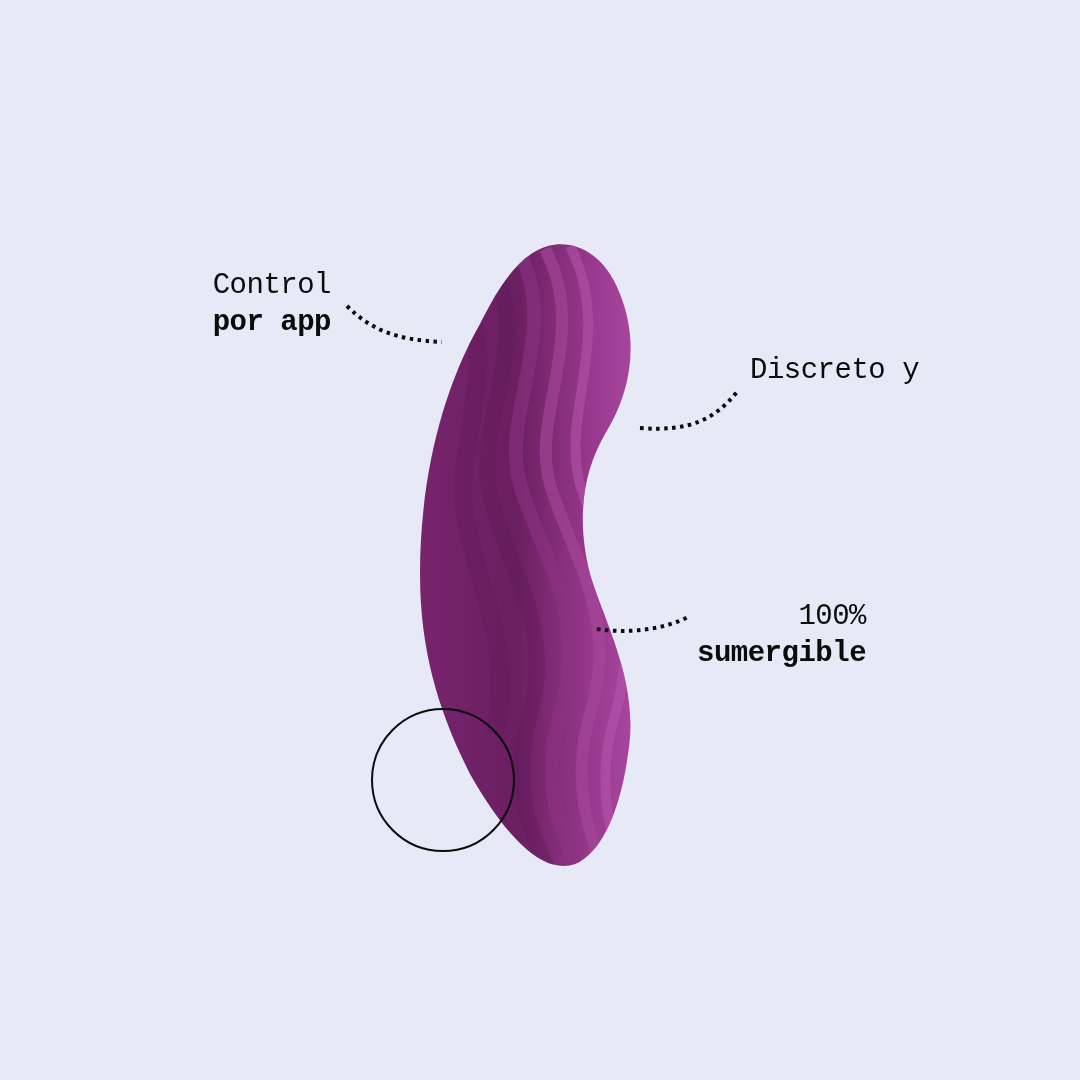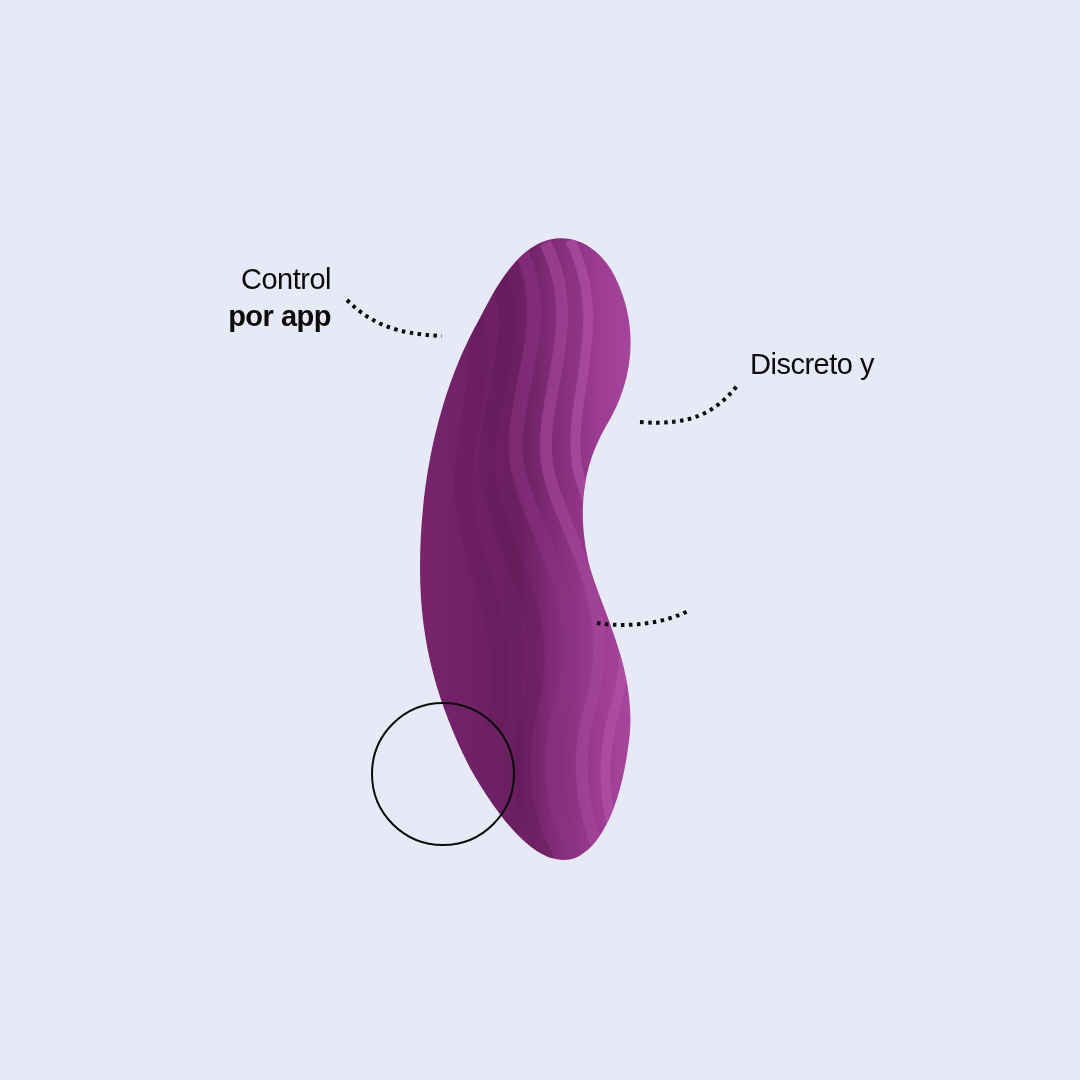--- a/index.html
+++ b/index.html
@@ -4,21 +4,21 @@
   <style>
     html, body { margin: 0; padding: 0; }
     body {
       width: 1080px; height: 1080px;
       background: #e7e9f6;
       position: relative;
       overflow: hidden;
       font-family: "Liberation Sans", "DejaVu Sans", sans-serif;
       color: #0c0c0c;
     }
-    .stage { position: absolute; left: 0; top: 8px; width: 1080px; height: 944px; }
+    .stage { position: absolute; left: 0; top: 14px; width: 1080px; height: 944px; font-family: Liberation Mono, monospace; }
     .label {
       position: absolute;
       font-size: 29px;
       line-height: 37px;
       letter-spacing: -0.5px;
       white-space: nowrap;
     }
     .label .light { font-weight: 400; display: block; }
     .label .bold { font-weight: 700; display: block; }
     .label.right { text-align: right; }
@@ -64,16 +64,18 @@
   <div class="label right" style="right:749px; top:253px;">
     <span class="light">Control</span>
     <span class="bold">por app</span>
   </div>
 
   <div class="label left" style="left:750px; top:338px;">
     <span class="light">Discreto y</span>
   </div>
 
   <div class="label left inline" style="left:697px; top:584px;">
+    <span class="light">100% </span>
+    <span class="bold">sumergible</span>
   </div>
 
 
 </div>
 
 </body></html>

